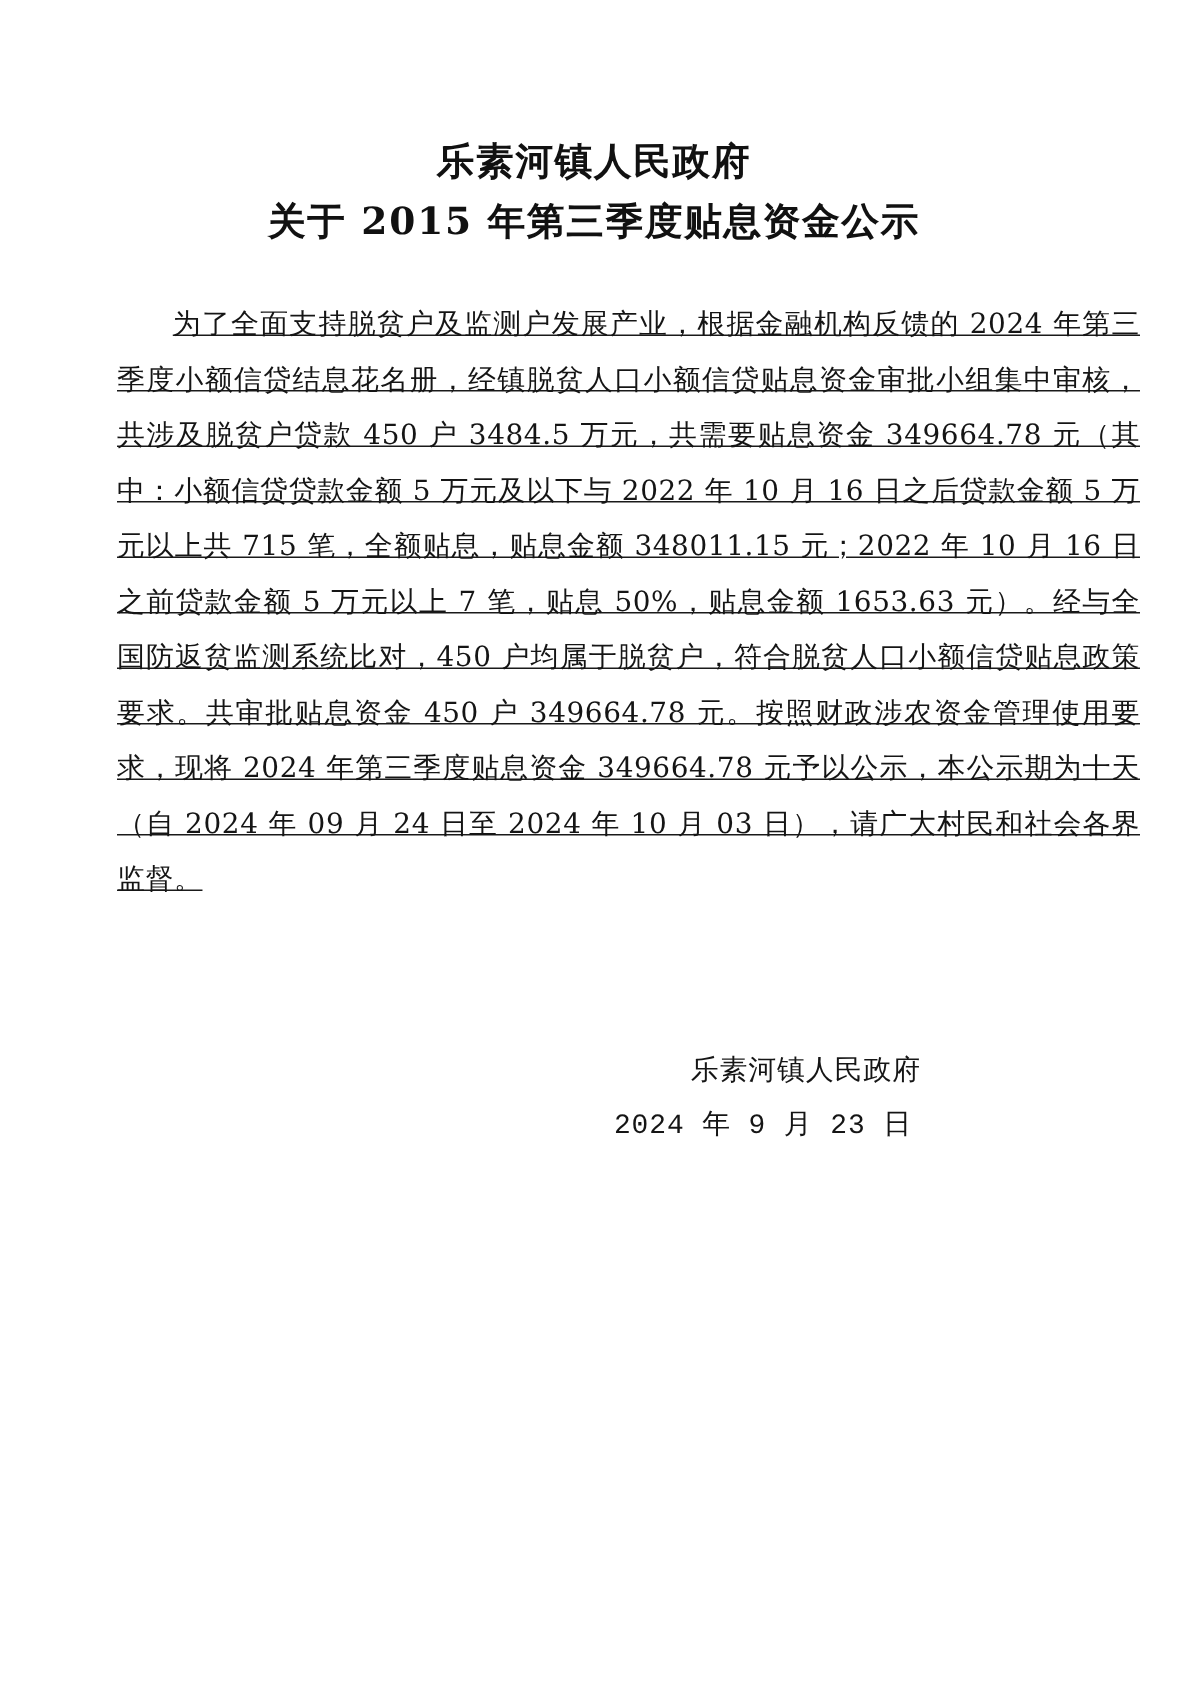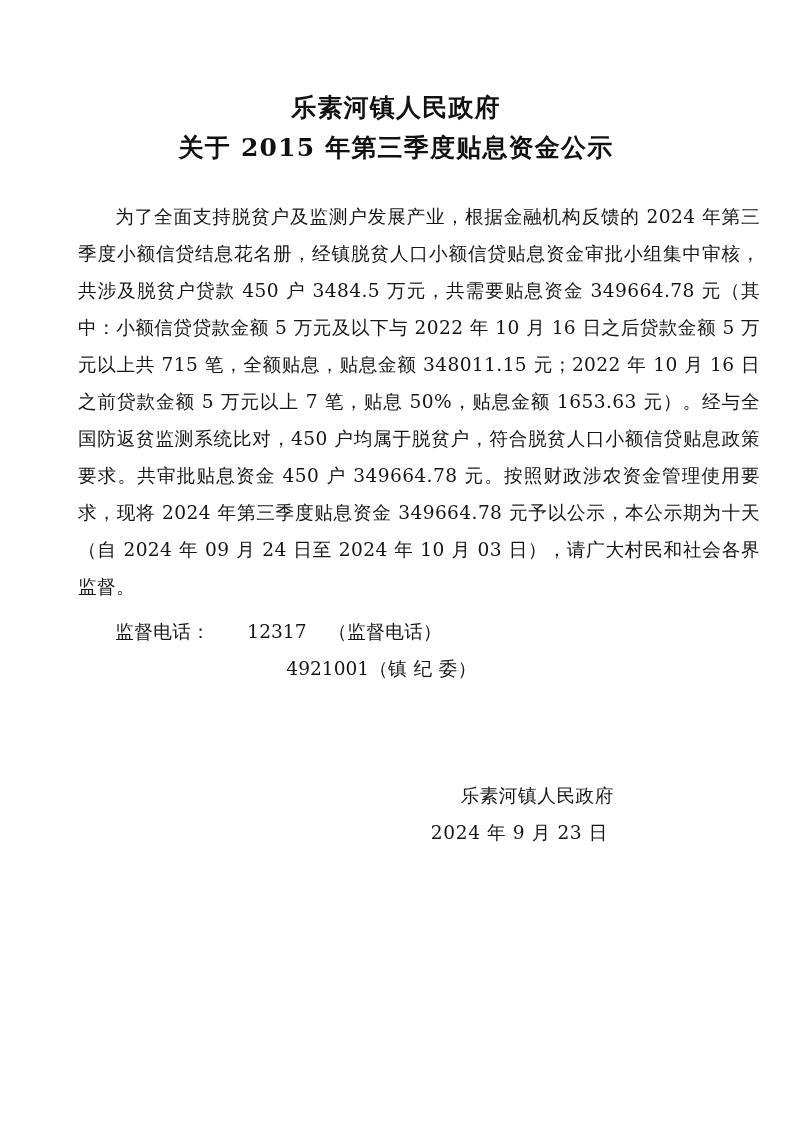--- a/index.html
+++ b/index.html
@@ -29,20 +29,21 @@
   }
   .title-line {
     font-size: 25px;
     font-weight: bold;
     letter-spacing: 1.2px;
     line-height: 40px;
     color: #111111;
   }
   .body-block {
     margin: 30px 32px 0 78px;
+    text-decoration: underline;
   }
   p.para {
     font-size: 18.6px;
     line-height: 37px;
     text-align: justify;
     text-justify: inter-ideograph;
     margin: 0;
     text-indent: 2em;
     letter-spacing: 0.4px;
     color: #151515;
@@ -82,39 +83,36 @@
     color: #151515;
   }
   .sig-line {
     display: block;
     letter-spacing: 0.6px;
   }
   .sig-date {
     display: block;
     letter-spacing: 0.6px;
     padding-right: 6px;
+    font-family: Liberation Mono, monospace;
   }
 </style>
 </head>
 <body>
 
 <div class="page">
 
   <div class="title-block">
     <div class="title-line">乐素河镇人民政府</div>
     <div class="title-line">关于 2015 年第三季度贴息资金公示</div>
   </div>
 
   <div class="body-block">
     <p class="para">为了全面支持脱贫户及监测户发展产业，根据金融机构反馈的 2024 年第三季度小额信贷结息花名册，经镇脱贫人口小额信贷贴息资金审批小组集中审核，共涉及脱贫户贷款 450 户 3484.5 万元，共需要贴息资金 349664.78 元（其中：小额信贷贷款金额 5 万元及以下与 2022 年 10 月 16 日之后贷款金额 5 万元以上共 715 笔，全额贴息，贴息金额 348011.15 元；2022 年 10 月 16 日之前贷款金额 5 万元以上 7 笔，贴息 50%，贴息金额 1653.63 元）。经与全国防返贫监测系统比对，450 户均属于脱贫户，符合脱贫人口小额信贷贴息政策要求。共审批贴息资金 450 户 349664.78 元。按照财政涉农资金管理使用要求，现将 2024 年第三季度贴息资金 349664.78 元予以公示，本公示期为十天（自 2024 年 09 月 24 日至 2024 年 10 月 03 日），请广大村民和社会各界监督。</p>
   </div>
 
-  <div class="contact-block">
-    <span class="contact-row first"><span class="contact-label">监督电话：</span><span class="contact-value">12317</span><span class="contact-note">（监督电话）</span></span>
-    <span class="contact-row second"><span class="contact-value">4921001</span><span class="contact-note">（镇 纪 委）</span></span>
-  </div>
 
   <div class="signature-block">
     <span class="sig-line">乐素河镇人民政府</span>
     <span class="sig-date">2024 年 9 月 23 日</span>
   </div>
 
 </div>
 
 </body></html>

